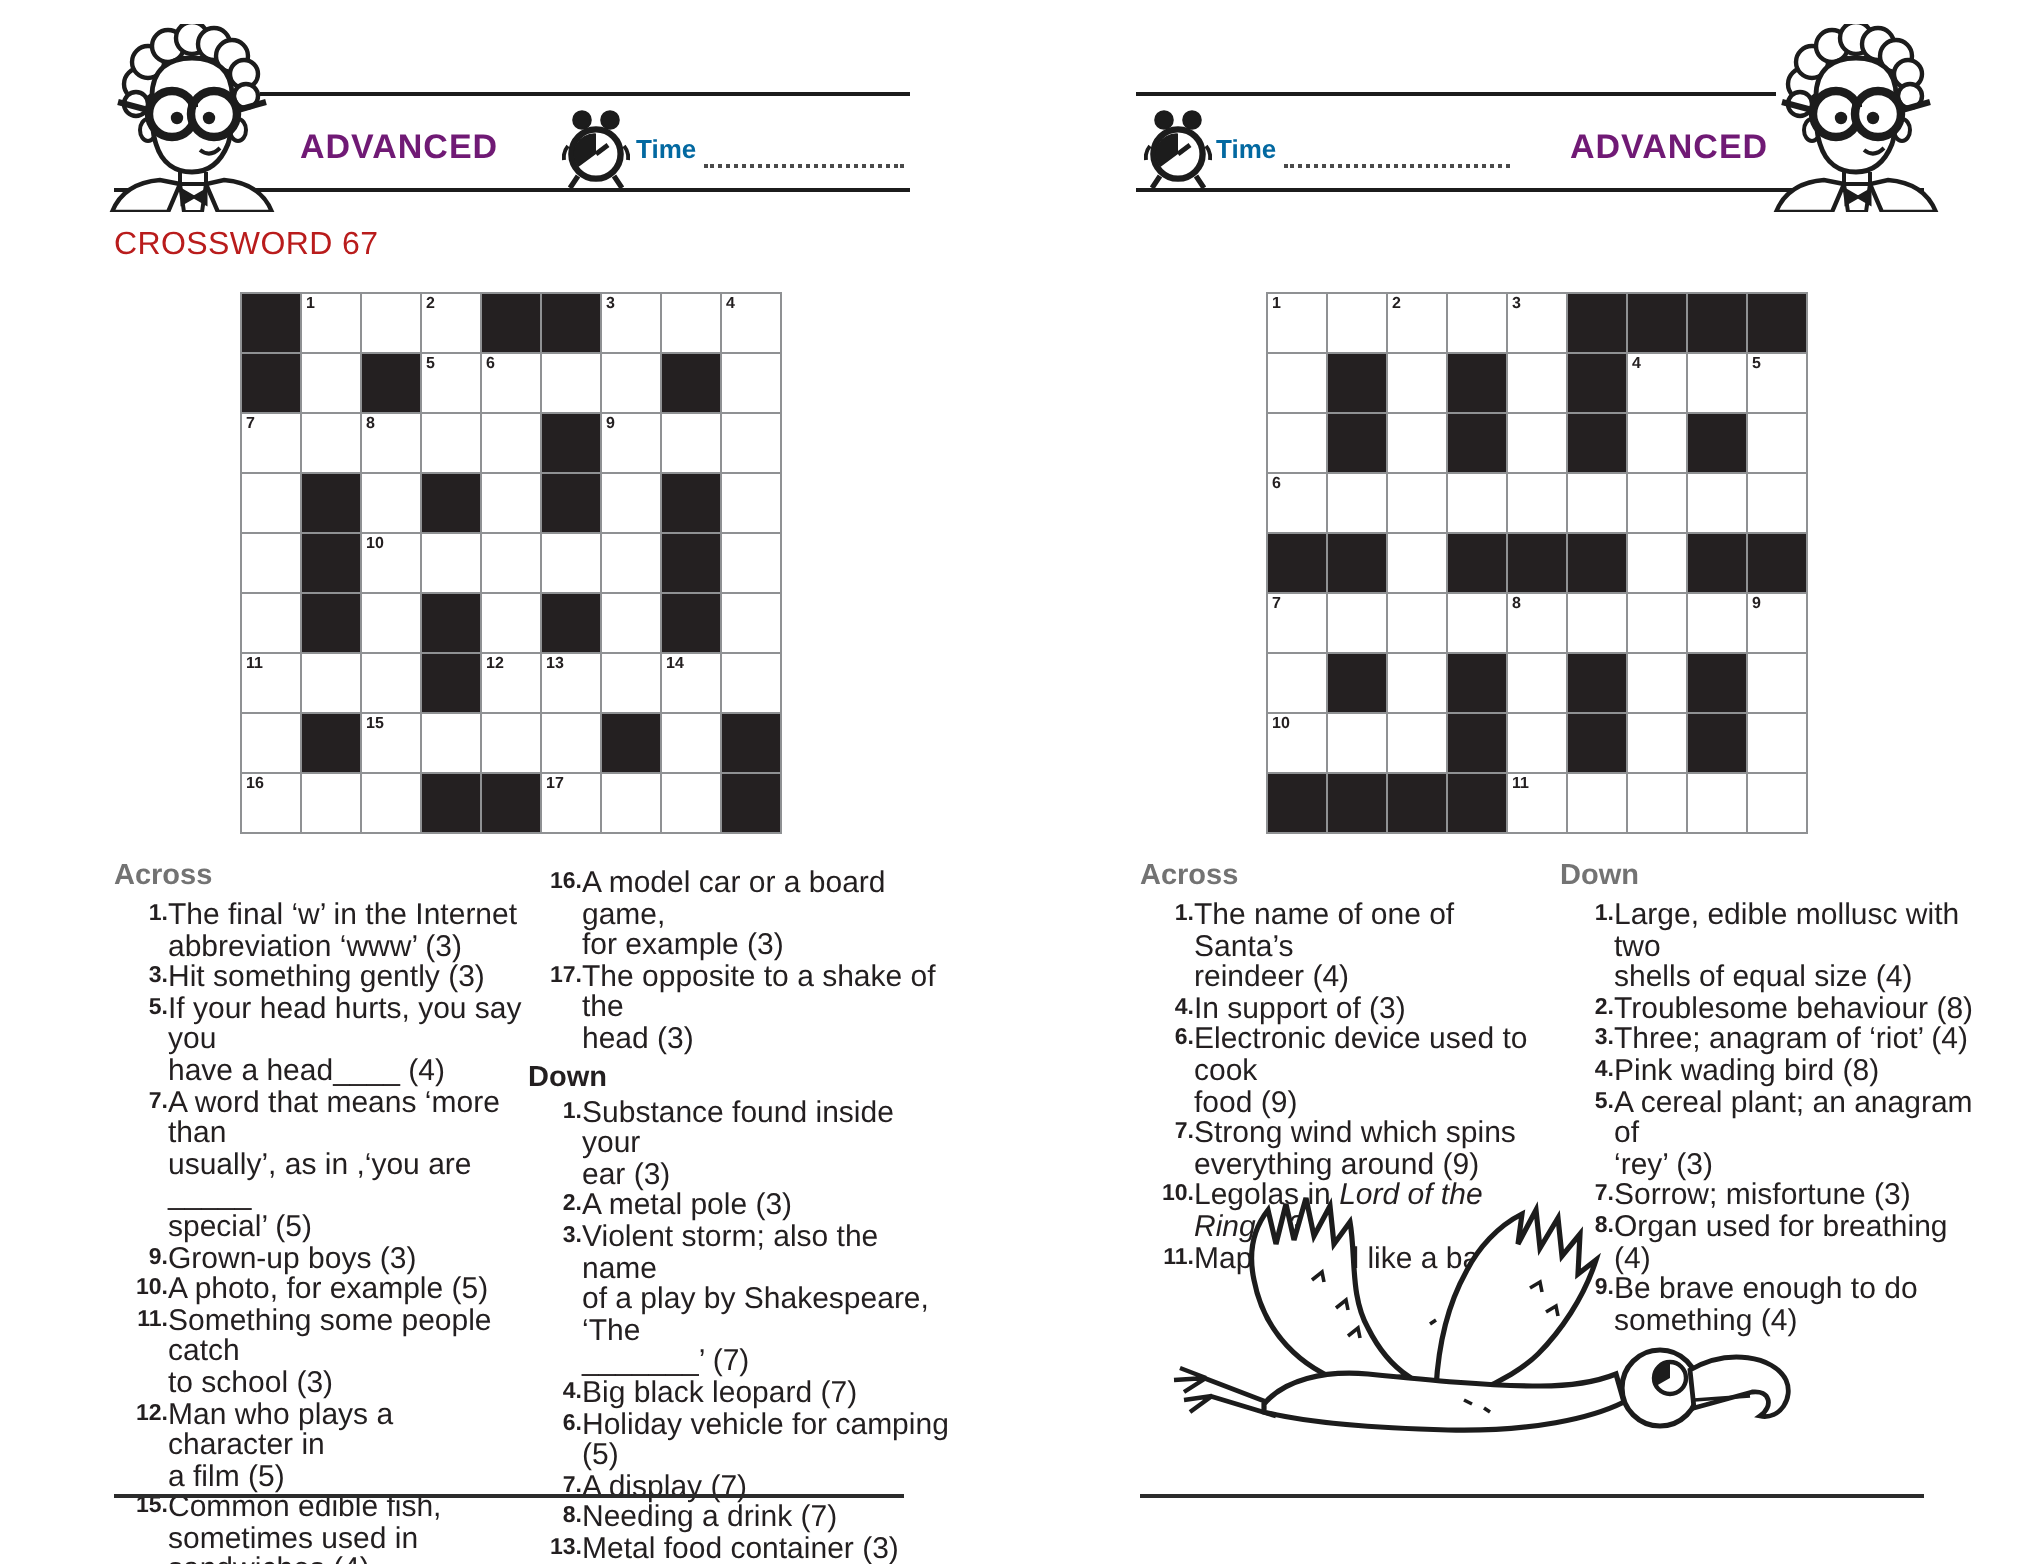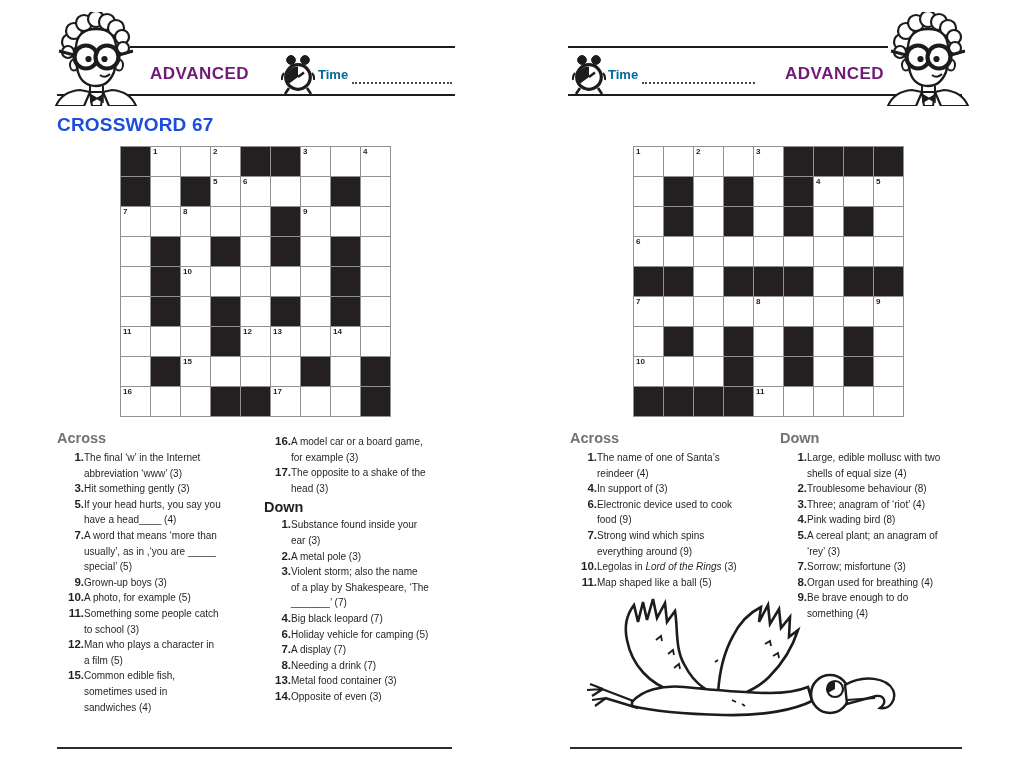--- a/index.html
+++ b/index.html
@@ -5,31 +5,31 @@
   html,body{margin:0;padding:0;}
   body{
     width:1020px;height:782px;position:relative;background:#ffffff;
     font-family:"Liberation Sans", sans-serif;color:#231f20;overflow:hidden;
   }
   .abs{position:absolute;}
   .band-line{position:absolute;height:2px;background:#1c1c1c;}
   .badge{position:absolute;font-size:17px;font-weight:700;letter-spacing:.5px;color:#701a75;}
   .time-label{position:absolute;font-size:13px;font-weight:700;color:#0369a1;}
   .time-line{position:absolute;height:14px;border-bottom:2px dotted #4a4a4a;}
-  .pg-title{position:absolute;font-size:19px;font-weight:700;letter-spacing:.2px;color:#1d4ed8;}
+  .pg-title{position:absolute;font-size:16px;font-weight:400;letter-spacing:.2px;color:#b91c1c;}
   .grid{position:absolute;display:grid;grid-template-columns:repeat(9,30px);grid-template-rows:repeat(9,30px);
         border-top:1px solid #8f9193;border-left:1px solid #8f9193;background:#fff;}
   .cell{position:relative;border-right:1px solid #8f9193;border-bottom:1px solid #8f9193;background:#fff;}
   .cell.black{background:#242021;}
   .cell .num{position:absolute;top:0;left:2px;font-size:8px;font-weight:700;line-height:10px;color:#231f20;}
   .clue-head{position:absolute;font-size:14.5px;font-weight:700;color:#737373;}
   .clues{position:absolute;}
   .clue{display:flex;}
   .cnum{flex:none;width:27px;font-size:11.5px;font-weight:700;line-height:15.6px;text-align:right;}
-  .ctext{font-size:10px;line-height:15.6px;white-space:pre-line;}
+  .ctext{font-size:15px;line-height:15.6px;white-space:pre-line;}
   .stack .clue-head-inline{font-size:14.5px;font-weight:700;margin:3px 0 2px 0;}
   .bottom-rule{position:absolute;top:747px;height:2px;background:#2b2b2b;}
   svg{display:block;}
 </style>
 </head>
 <body>
 
 <svg width="0" height="0" style="position:absolute">
   <defs>
     <g id="prof" stroke="#1c1c1c" fill="#ffffff">

